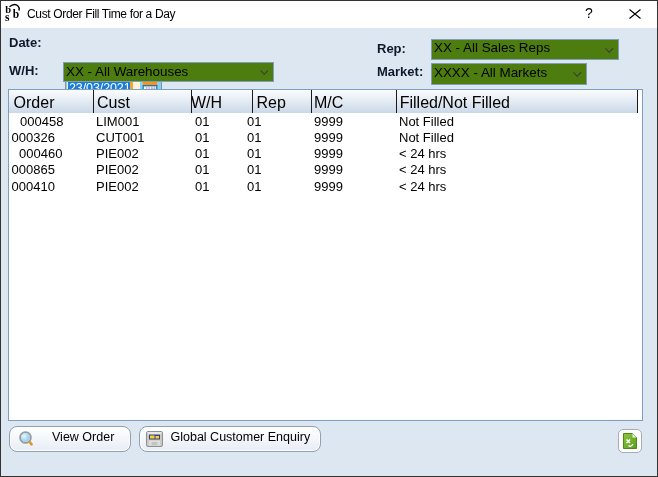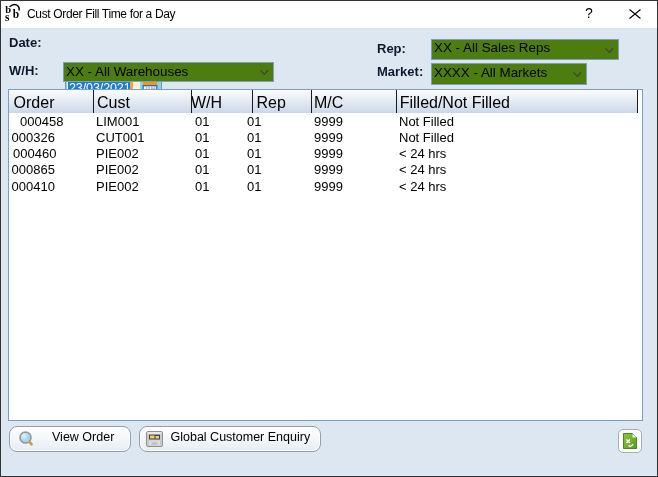--- a/index.html
+++ b/index.html
@@ -124,21 +124,21 @@
     </div>
     <div class="row" style="top:40px;">
       <span class="cell" style="left:2.6px;">000326</span>
         <span class="cell" style="left:87px;">CUT001</span>
         <span class="cell" style="left:186px;">01</span>
         <span class="cell" style="left:238px;">01</span>
         <span class="cell" style="left:305px;">9999</span>
         <span class="cell" style="left:390px;">Not Filled</span>
     </div>
     <div class="row" style="top:56.2px;">
-      <span class="cell" style="left:4px;">000460</span>
+      <span class="cell" style="left:10px;">000460</span>
         <span class="cell" style="left:87px;">PIE002</span>
         <span class="cell" style="left:186px;">01</span>
         <span class="cell" style="left:238px;">01</span>
         <span class="cell" style="left:305px;">9999</span>
         <span class="cell" style="left:390px;">&lt; 24 hrs</span>
     </div>
     <div class="row" style="top:72.4px;">
       <span class="cell" style="left:2.6px;">000865</span>
         <span class="cell" style="left:87px;">PIE002</span>
         <span class="cell" style="left:186px;">01</span>

